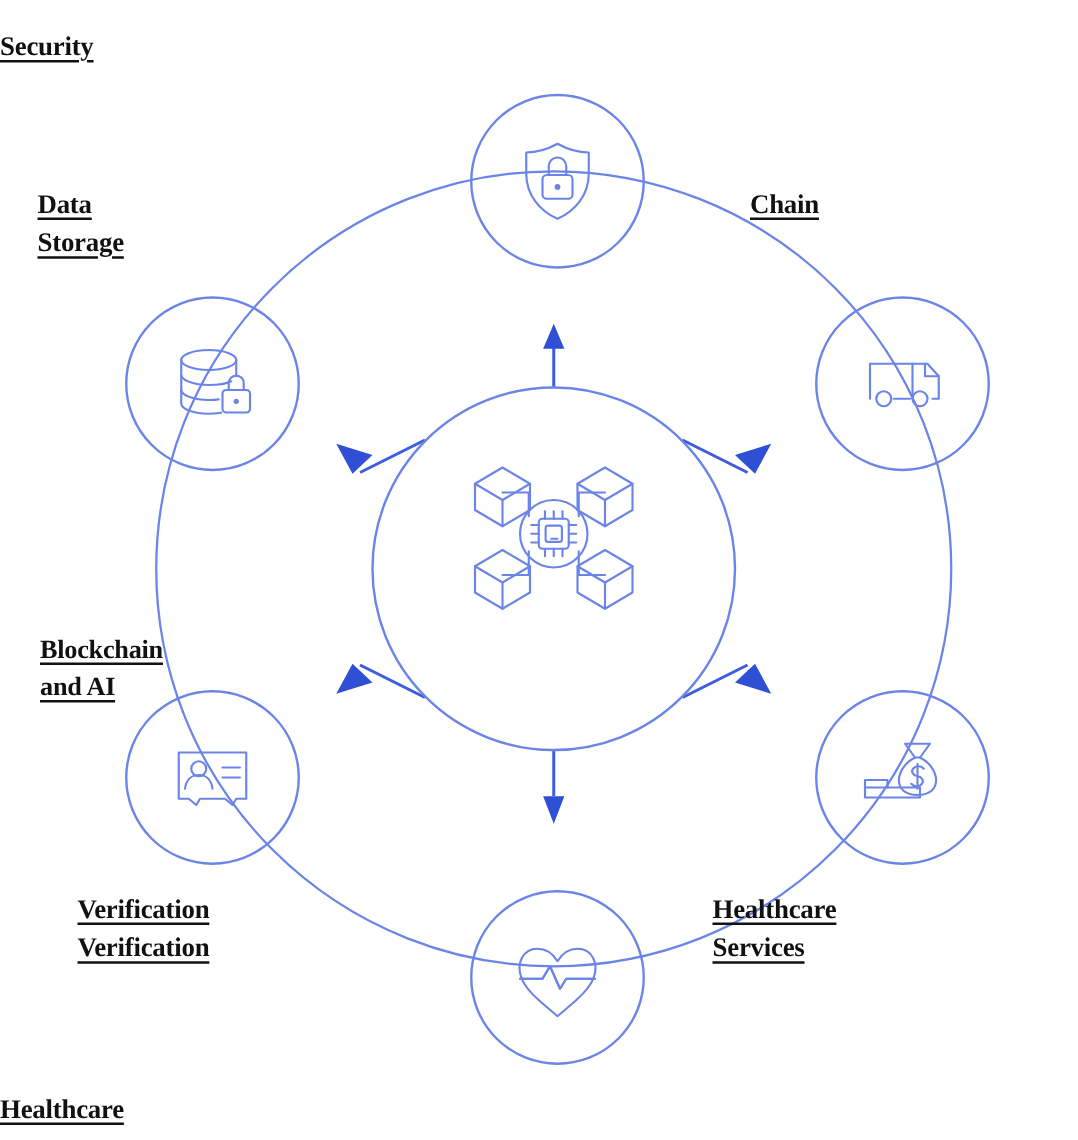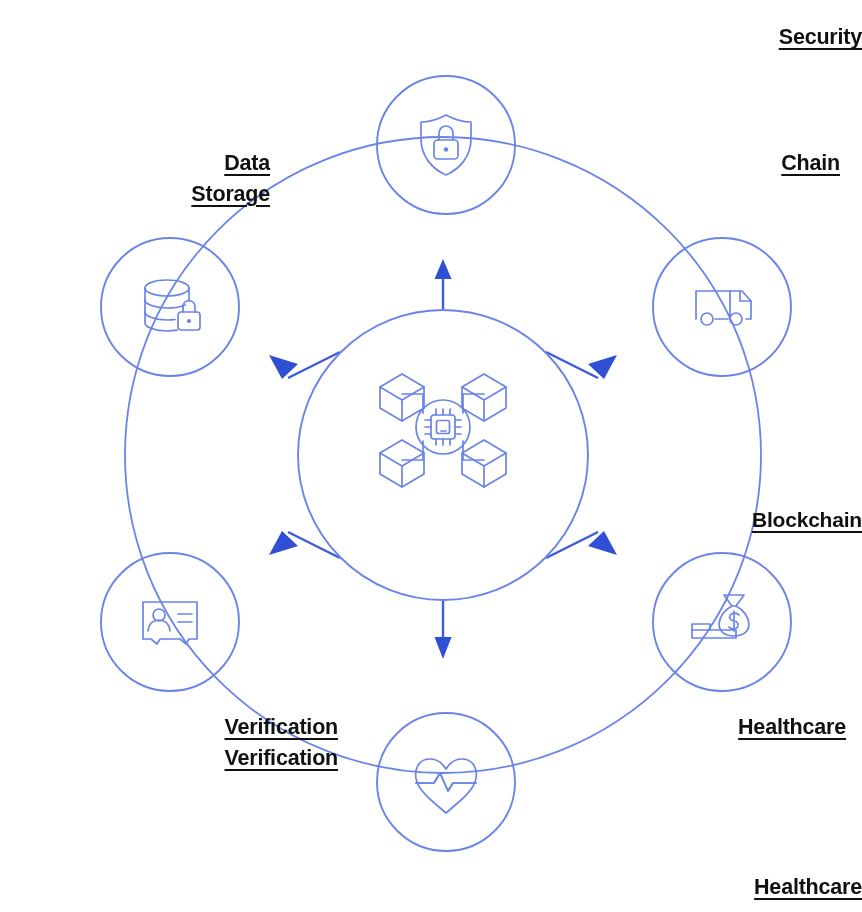--- a/index.html
+++ b/index.html
@@ -45,26 +45,26 @@
     stroke-width: 1.7;
     stroke-linecap: round;
     stroke-linejoin: round;
   }
   .icon-dot {
     fill: #6b84e8;
     stroke: none;
   }
   .label {
     position: absolute;
-    font-family: Liberation Sans, sans-serif;
+    font-family: Liberation Serif, serif;
     font-weight: bold;
     font-size: 21.5px;
     line-height: 1.42;
     color: #111111;
-    text-align: right;
+    text-align: left;
     letter-spacing: -0.2px;
     white-space: nowrap;
   }
   .label .ln {
     display: block;
     text-decoration: underline;
     text-decoration-thickness: 2.3px;
     text-underline-offset: 3.5px;
   }
   .label.center-label {
@@ -251,33 +251,35 @@
   <div class="label" id="label-security">
     <span class="ln">Security</span>
   </div>
 
   <div class="label" id="label-supply">
     <span class="ln">Chain</span>
   </div>
 
   <div class="label" id="label-financial">
     <span class="ln">Healthcare</span>
+    <span class="ln">Services</span>
   </div>
 
   <div class="label" id="label-healthcare">
     <span class="ln">Healthcare</span>
   </div>
 
   <div class="label" id="label-auth">
     <span class="ln">Verification</span>
     <span class="ln">Verification</span>
   </div>
 
   <div class="label" id="label-data">
     <span class="ln">Data</span>
     <span class="ln">Storage</span>
   </div>
 
   <div class="label center-label" id="label-core">
     <span class="ln">Blockchain</span>
+    <span class="ln">and AI</span>
   </div>
 
 </div>
 
 </body></html>

